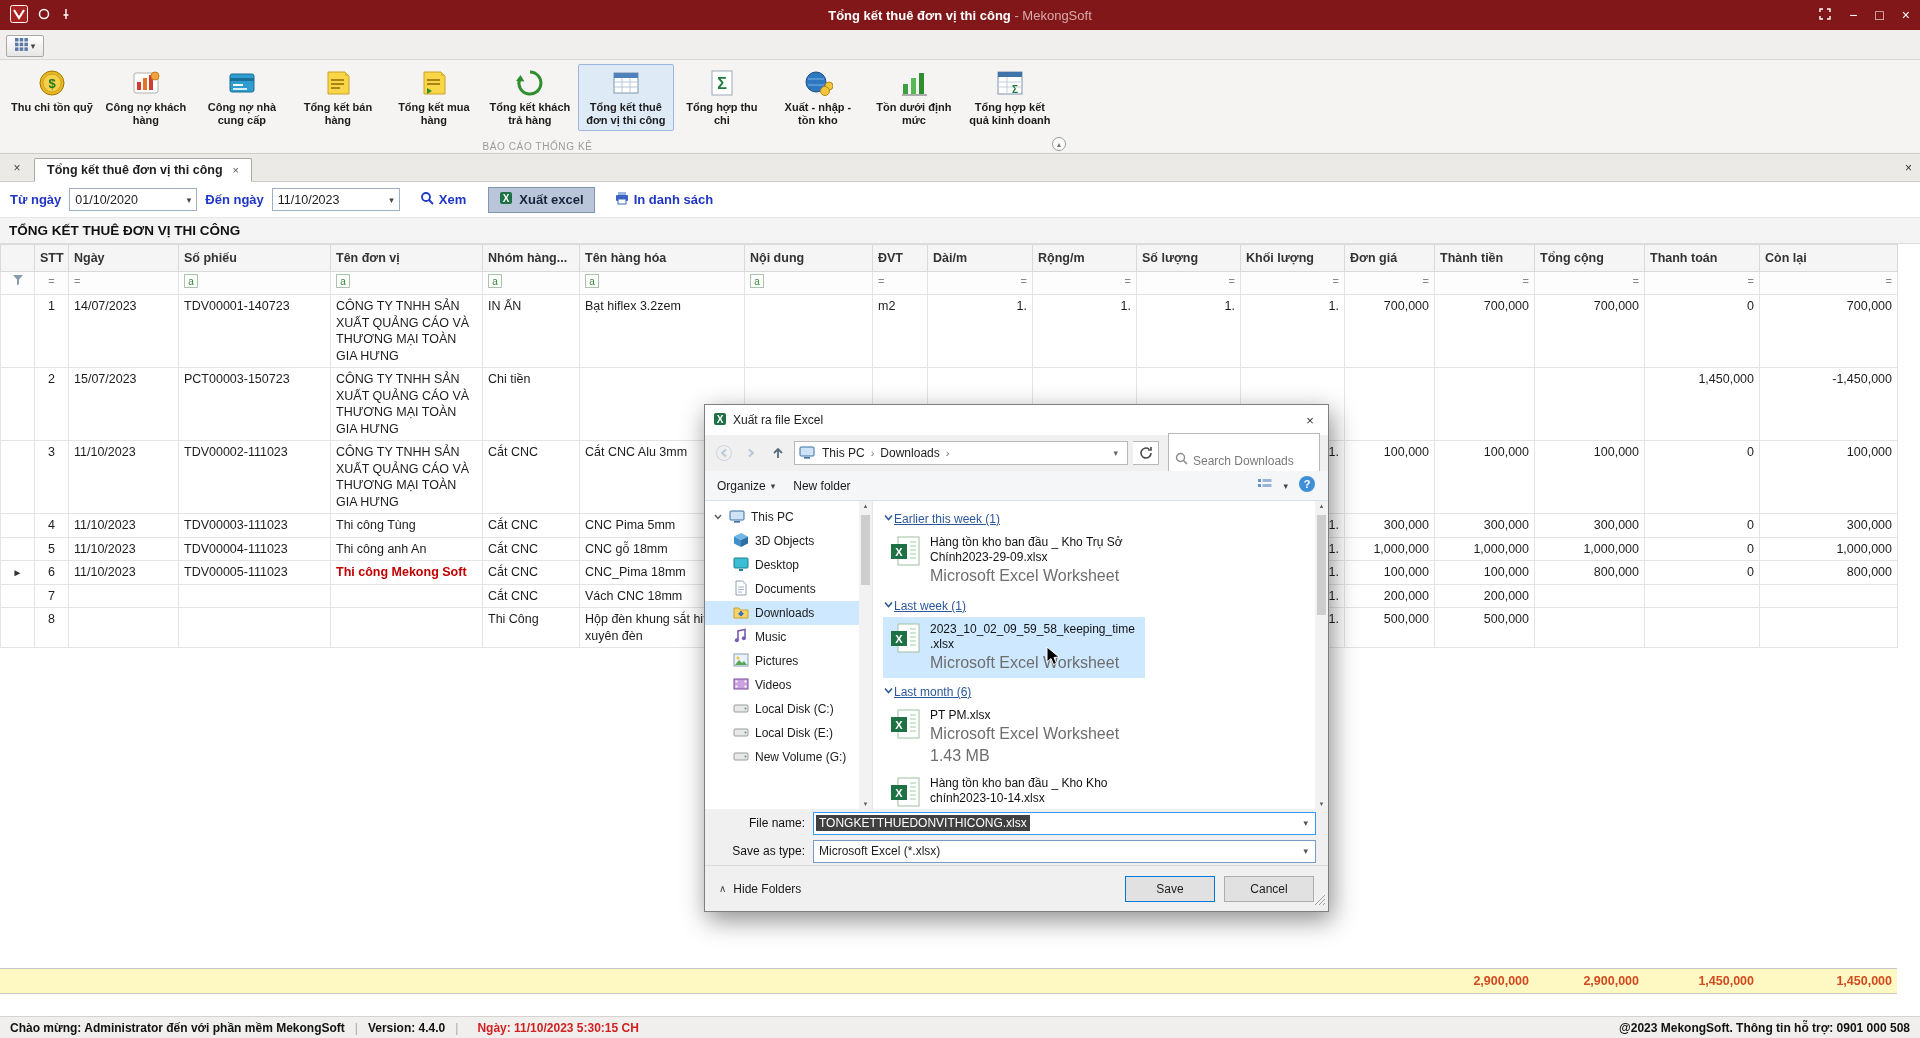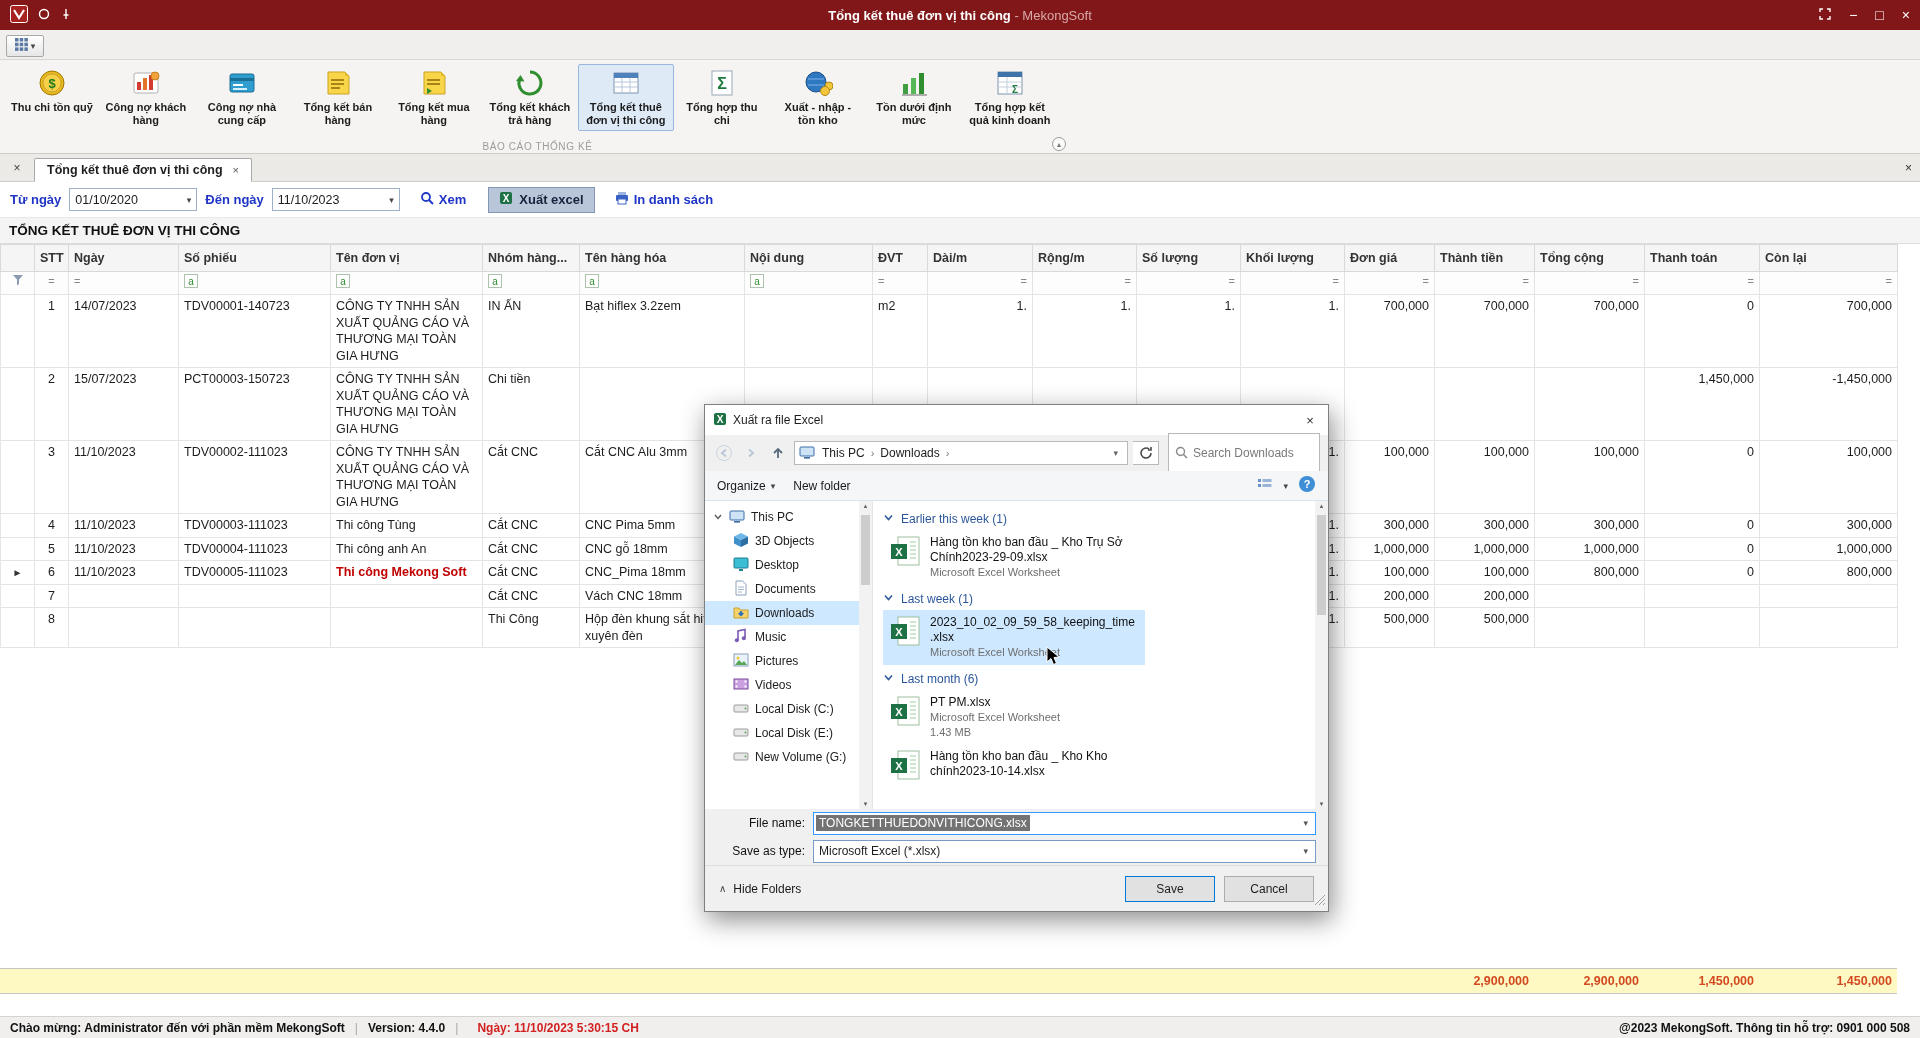--- a/index.html
+++ b/index.html
@@ -81,44 +81,44 @@
       box-shadow:3px 8px 24px rgba(0,0,0,.45);display:flex;flex-direction:column;font-size:12px;z-index:30;}
   .dlg-title{height:30px;background:#fff;display:flex;align-items:center;padding:0 0 0 8px;gap:6px;}
   .dlg-close{margin-left:auto;width:36px;height:100%;display:flex;align-items:center;justify-content:center;font-size:13px;color:#333;}
   .dlg-nav{height:36px;display:flex;align-items:center;gap:5px;padding:0 8px;background:#f0f0f0;}
   .nav-btn{width:22px;height:22px;display:flex;align-items:center;justify-content:center;}
   .addr{flex:1;height:24px;background:#fff;border:1px solid #b8b8b8;display:flex;align-items:center;padding:0 4px;gap:2px;}
   .crumb{padding:0 5px;color:#222;}
   .crumb-sep{color:#777;font-size:11px;padding:0 1px;}
   .addr-caret{margin-left:auto;color:#666;font-size:9px;padding:0 5px;}
   .refresh-btn{width:26px;height:24px;border:1px solid #b8b8b8;border-left:none;background:#fff;display:flex;align-items:center;justify-content:center;}
-  .search{width:152px;height:40px;background:#fff;border:1px solid #b8b8b8;display:flex;align-items:flex-start;gap:5px;padding:12px 6px;color:#7a7a7a;margin-left:4px;}
+  .search{width:152px;height:40px;background:#fff;border:1px solid #b8b8b8;display:flex;align-items:flex-end;gap:5px;padding:4px 6px;color:#7a7a7a;margin-left:4px;}
   .dlg-cmd{height:30px;display:flex;align-items:center;padding:0 12px;gap:18px;background:#f5f6f8;border-bottom:1px solid #d9e2f0;}
   .cmd-link{color:#1a1a1a;display:flex;gap:5px;align-items:center;}
   .cmd-right{margin-left:auto;display:flex;align-items:center;gap:10px;}
   .dlg-body{flex:1;display:flex;background:#fff;overflow:hidden;}
   .side{width:168px;border-right:1px solid #e6e6e6;padding-top:4px;position:relative;overflow:hidden;background:#fff;}
   .side-item{height:24px;display:flex;align-items:center;gap:6px;padding-left:28px;color:#1c1c1c;}
   .side-item.root{padding-left:8px;font-weight:normal;}
   .side-item.selected{background:#cde8ff;}
   .side-chev{width:10px;display:inline-flex;}
   .vscroll{position:absolute;right:0;top:0;bottom:0;width:13px;background:#f2f2f2;}
   .vscroll .arr{position:absolute;left:0;right:0;text-align:center;font-size:6px;color:#606060;}
   .thumb{position:absolute;left:2px;right:2px;background:#cdcdcd;}
   .files{flex:1;position:relative;padding:4px 16px 0 10px;overflow:hidden;}
-  .group-label{color:#2b579a;font-size:12px;display:flex;align-items:center;gap:7px;margin:7px 0 4px;}
+  .group-label{color:#2b579a;font-size:12px;display:flex;align-items:center;margin:7px 0 4px;text-decoration:underline;}
   .file-item{display:flex;gap:9px;padding:5px 6px;width:262px;align-items:flex-start;}
   .file-item.selected{background:#cde8ff;}
   .file-name{font-size:12px;color:#111;max-width:205px;overflow-wrap:anywhere;line-height:1.25;}
-  .file-type,.file-size{font-size:11px;color:#6e6e6e;line-height:1.35;}
+  .file-type,.file-size{font-size:16px;color:#6e6e6e;line-height:1.35;}
   .dlg-row{height:28px;display:flex;align-items:center;padding:0 12px;background:#f0f0f0;}
   .dlg-row .lbl{width:88px;text-align:right;margin-right:8px;color:#111;}
   .combo{flex:1;height:23px;border:1px solid #7a9cc4;background:#fff;display:flex;align-items:center;padding:0 2px;}
   .combo.focus{border-color:#3399ff;}
-  .combo .sel{background:#737373;color:#fff;padding:1px 3px;font-size:12px;}
+  .combo .sel{background:#404040;color:#fff;padding:1px 3px;font-size:12px;}
   .combo-caret{margin-left:auto;color:#555;font-size:9px;padding:0 5px;}
   .dlg-footer{height:46px;background:#f0f0f0;border-top:1px solid #dcdcdc;display:flex;align-items:center;padding:0 14px;position:relative;}
   .hide-folders{display:flex;align-items:center;gap:7px;color:#1a1a1a;}
   .btns{margin-left:auto;display:flex;gap:9px;}
   .btn{width:90px;height:26px;display:flex;align-items:center;justify-content:center;background:#e1e1e1;border:1px solid #adadad;font-size:12px;}
   .btn.primary{border:1px solid #0078d7;}
   .grip{position:absolute;right:2px;bottom:2px;}
   .cursor{position:absolute;left:1046px;top:646px;z-index:60;}
   .ric{display:inline-flex;}
 </style>

